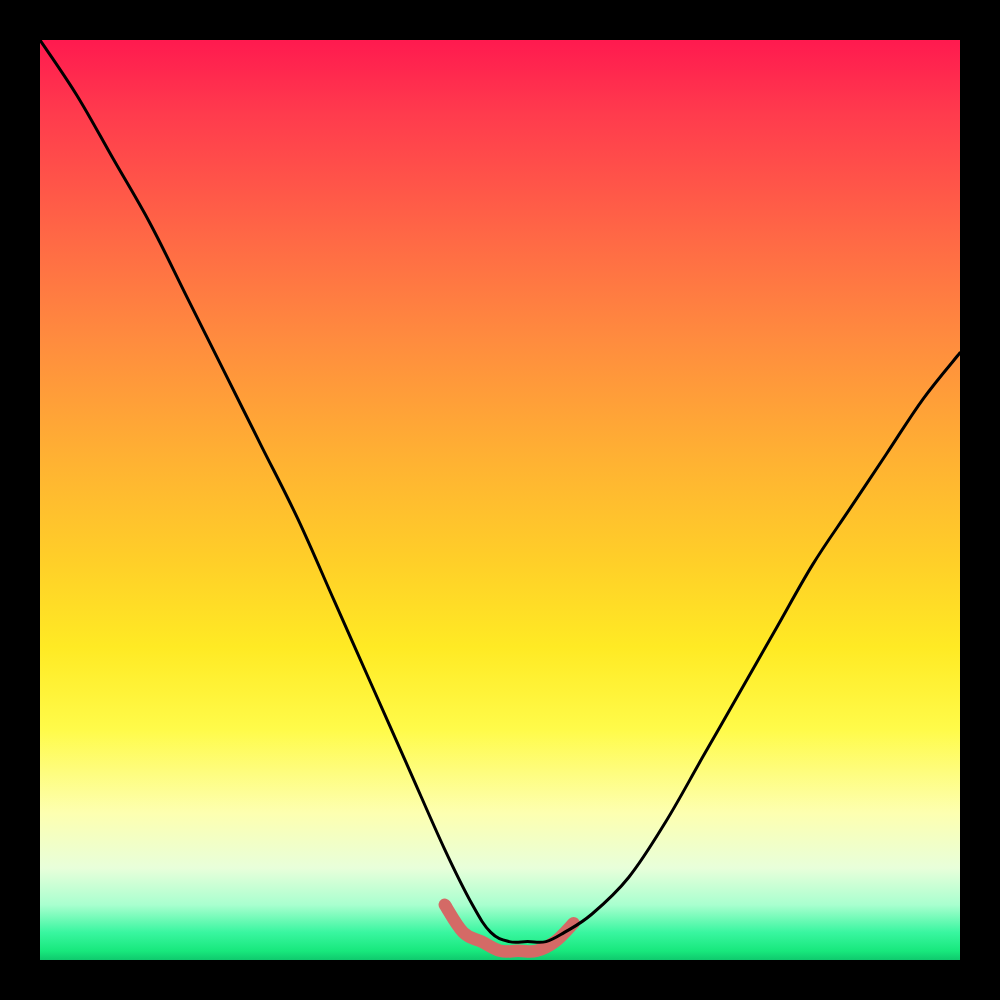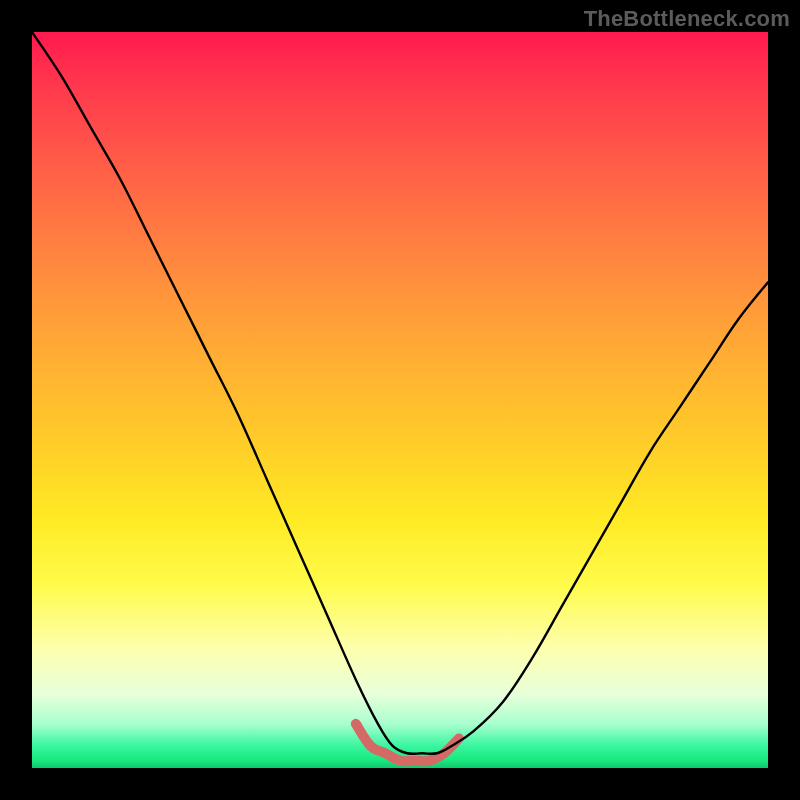--- a/index.html
+++ b/index.html
@@ -72,21 +72,20 @@
     fill: none;
     stroke: #d46a66;
     stroke-width: 10;
     stroke-linecap: round;
   }
 </style>
 </head>
 <body>
 
 <div class="frame">
-  <div class="watermark">TheBottleneck.com</div>
 
   <div class="plot-area">
     <div class="gradient-bg"></div>
     <svg class="curves" viewBox="0 0 736 736" preserveAspectRatio="none">
       <path id="accent-path" class="accent-path" d="M 323.84 691.84 C 326.49 695.81, 333.26 708.62, 338.56 713.92 C 343.86 719.22, 347.98 718.63, 353.28 721.28 C 358.58 723.93, 362.70 727.32, 368.00 728.64 C 373.30 729.96, 377.42 728.64, 382.72 728.64 C 388.02 728.64, 392.14 729.96, 397.44 728.64 C 402.74 727.32, 406.86 725.25, 412.16 721.28 C 417.46 717.31, 424.23 709.21, 426.88 706.56"></path>
       <path id="main-path" class="curve-path" d="M 0.00 0.00 C 5.30 7.95, 18.84 26.94, 29.44 44.16 C 40.04 61.38, 48.28 77.13, 58.88 95.68 C 69.48 114.23, 77.72 127.33, 88.32 147.20 C 98.92 167.07, 107.16 184.88, 117.76 206.08 C 128.36 227.28, 136.60 243.76, 147.20 264.96 C 157.80 286.16, 166.04 302.64, 176.64 323.84 C 187.24 345.04, 195.48 360.20, 206.08 382.72 C 216.68 405.24, 224.92 425.11, 235.52 448.96 C 246.12 472.81, 254.36 491.35, 264.96 515.20 C 275.56 539.05, 283.80 557.59, 294.40 581.44 C 305.00 605.29, 314.57 627.81, 323.84 647.68 C 333.11 667.55, 339.30 679.92, 345.92 691.84 C 352.54 703.76, 355.34 708.62, 360.64 713.92 C 365.94 719.22, 370.06 719.96, 375.36 721.28 C 380.66 722.60, 384.78 721.28, 390.08 721.28 C 395.38 721.28, 399.50 722.60, 404.80 721.28 C 410.10 719.96, 412.90 717.89, 419.52 713.92 C 426.14 709.95, 432.33 707.15, 441.60 699.20 C 450.87 691.25, 460.44 683.01, 471.04 669.76 C 481.64 656.51, 489.88 642.82, 500.48 625.60 C 511.08 608.38, 519.32 592.63, 529.92 574.08 C 540.52 555.53, 548.76 541.11, 559.36 522.56 C 569.96 504.01, 578.20 489.59, 588.80 471.04 C 599.40 452.49, 607.64 436.74, 618.24 419.52 C 628.84 402.30, 637.08 391.26, 647.68 375.36 C 658.28 359.46, 666.52 347.10, 677.12 331.20 C 687.72 315.30, 695.96 301.61, 706.56 287.04 C 717.16 272.47, 730.70 256.86, 736.00 250.24"></path>
     </svg>
   </div>
 </div>
 

